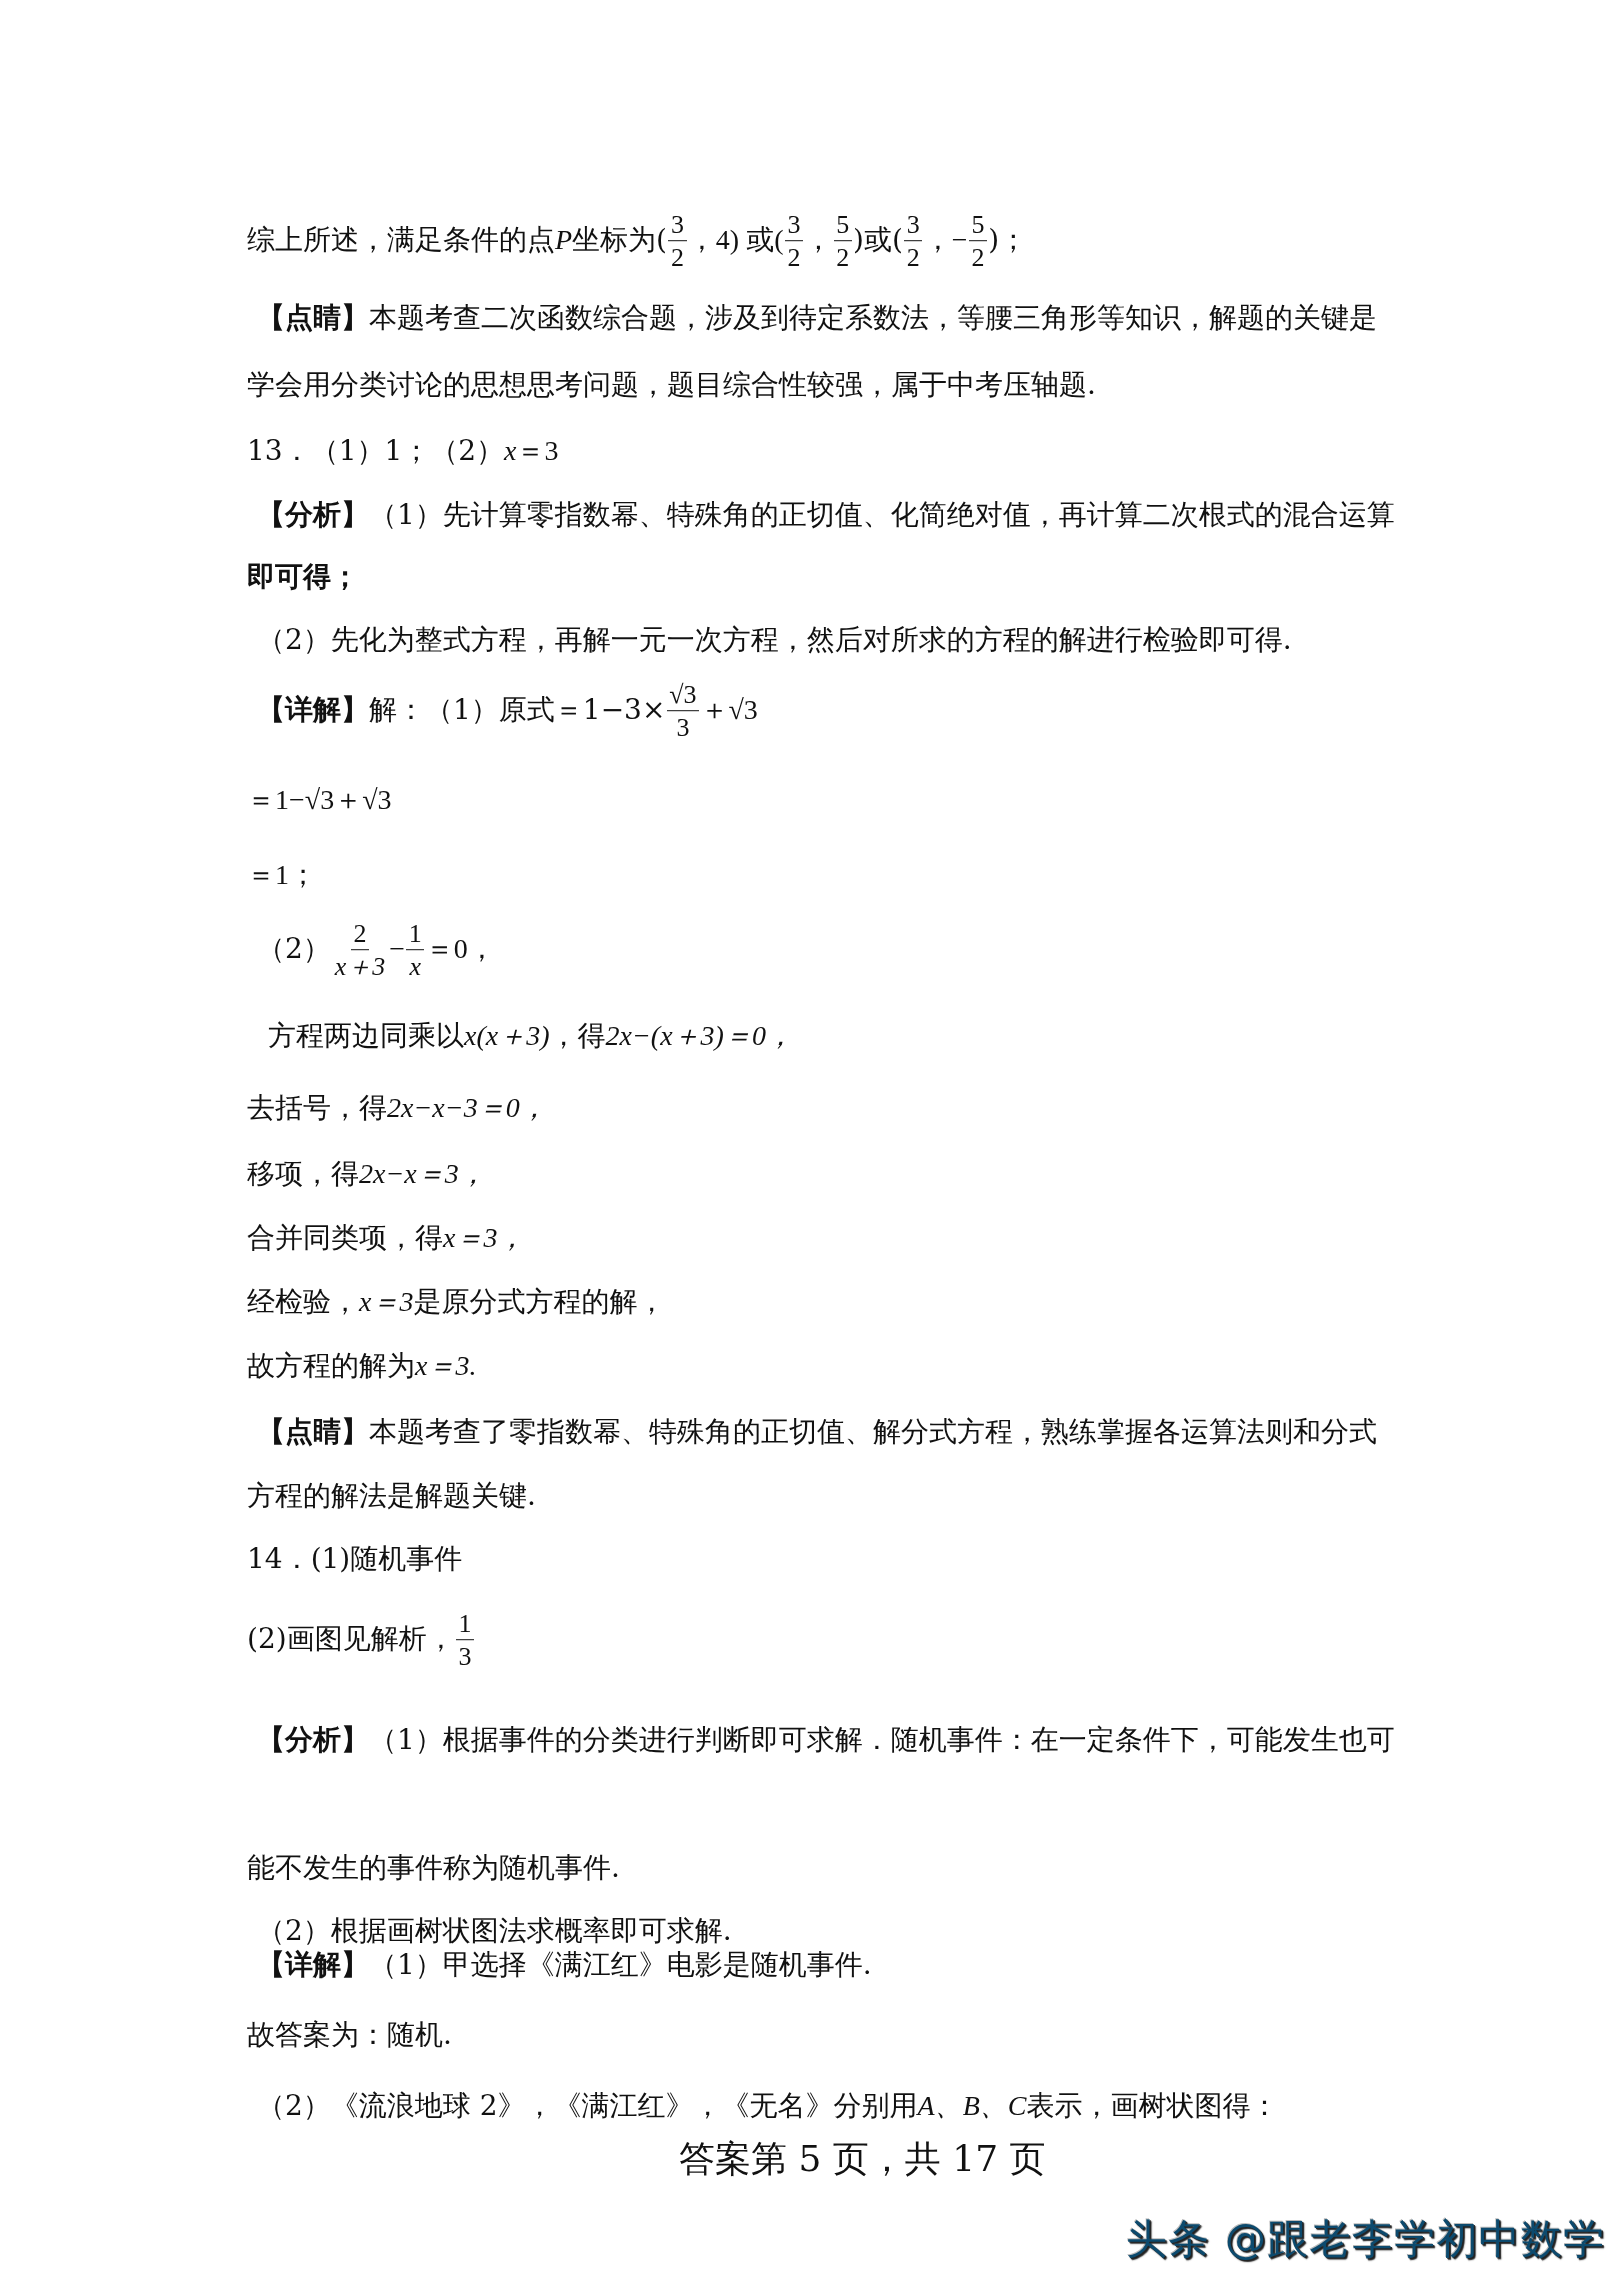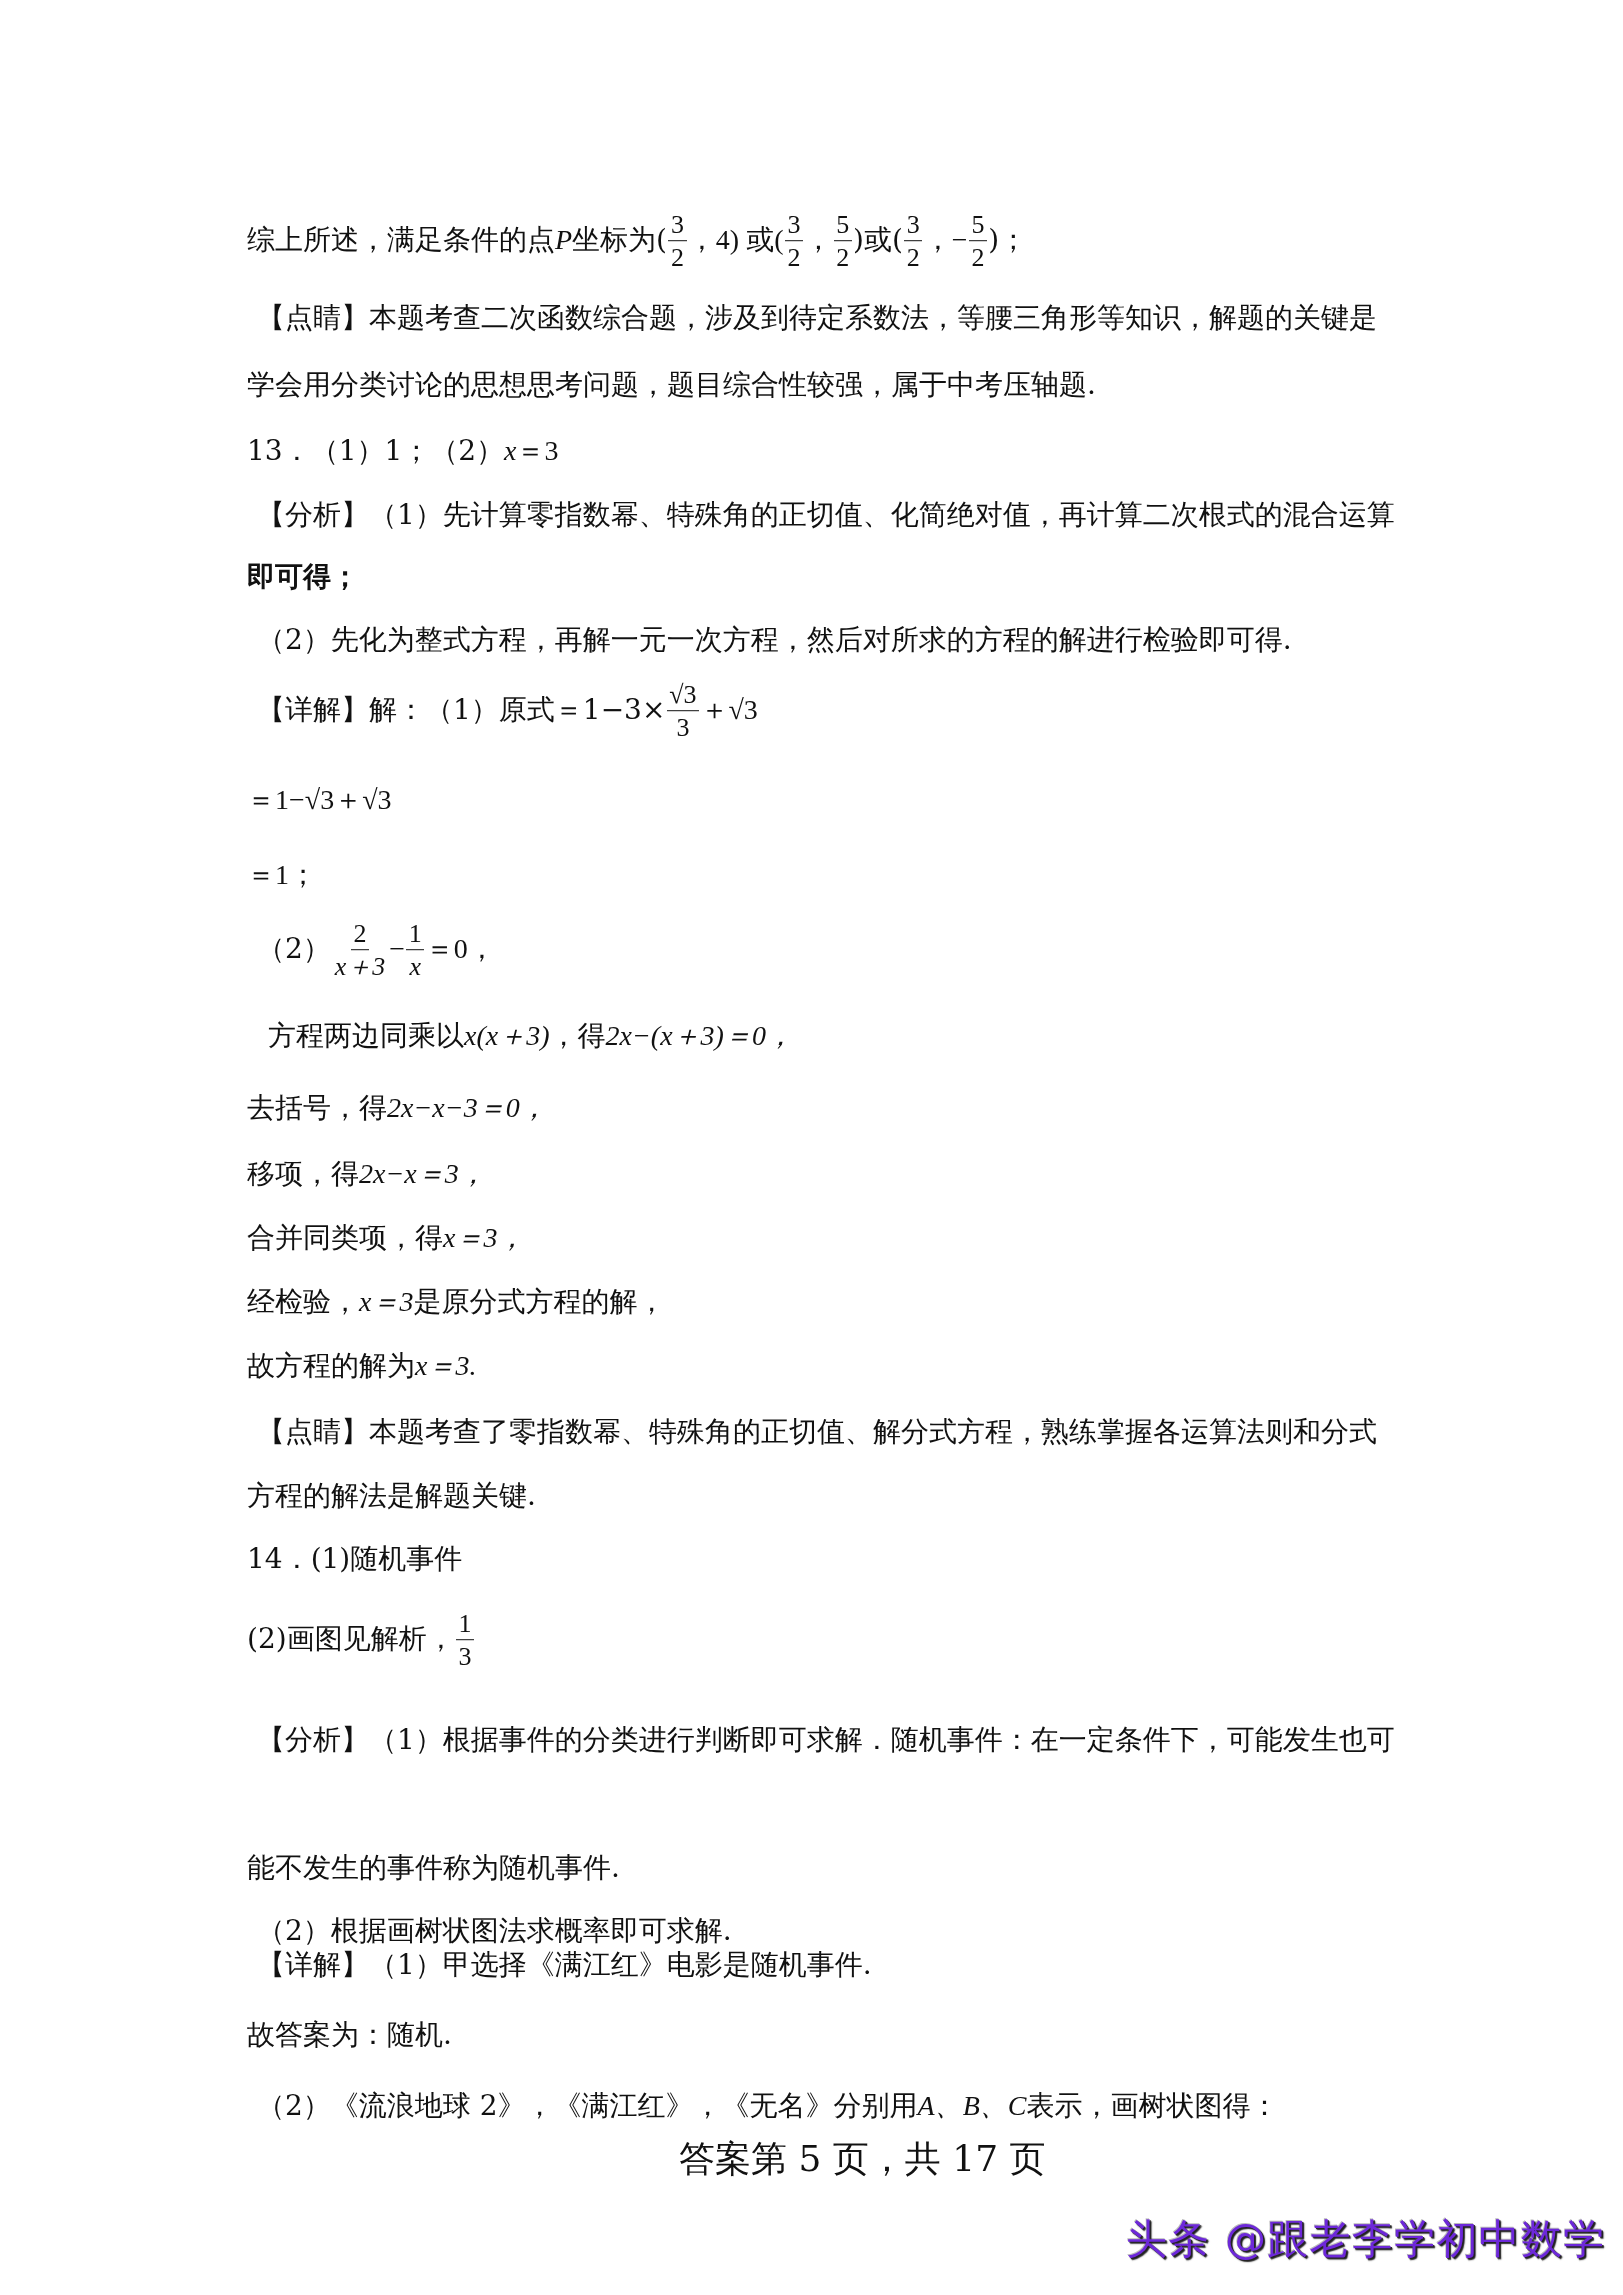--- a/index.html
+++ b/index.html
@@ -7,26 +7,26 @@
          font-family: "DejaVu Serif", "Liberation Serif", serif; color: #111111; }
   .ln { position: absolute; left: 247px; white-space: nowrap; font-size: 28px; line-height: 39px;
         transform: translateY(-50%); }
   .ln.ind { left: 257px; }
   .m { font-family: "Liberation Serif", "DejaVu Serif", serif; }
   .i { font-style: italic; font-family: "Liberation Serif", serif; }
   .frac { display: inline-flex; flex-direction: column; align-items: center; vertical-align: middle;
           font-family: "Liberation Serif", serif; font-size: 26px; line-height: 29px; margin: 0 1.3px; }
   .frac .num { padding: 0 2.6px 1.3px; border-bottom: 1.3px solid #111; }
   .frac .den { padding: 1.3px 2.6px 0; }
-  .tag { font-weight: normal; text-align: center; }
+  .tag { font-weight: bold; text-align: center; }
   .footer { position: absolute; left: 679px; top: 2159px; transform: translateY(-50%);
             font-size: 36px; white-space: nowrap; }
   .watermark { position: absolute; left: 1126px; top: 2239px; transform: translateY(-50%);
                font-family: "DejaVu Sans", "Liberation Sans", sans-serif; font-size: 41px;
-               color: #6d28d9; letter-spacing: 1.3px; white-space: nowrap;
+               color: #0c4a6e; letter-spacing: 1.3px; white-space: nowrap;
                text-shadow: 2px 2px 1.3px #222, -0.7px -0.7px 0 #bbb, 1.3px 1.3px 0 #333; }
 </style>
 </head>
 <body>
 
 <div class="ln" style="top:241px;">
   <span>综上所述，满足条件的点</span><span class="i">P</span><span>坐标为(</span><span class="frac">
       <span class="num">3</span>
       <span class="den">2</span>
     </span><span>，</span><span class="m">4) 或(</span><span class="frac">

